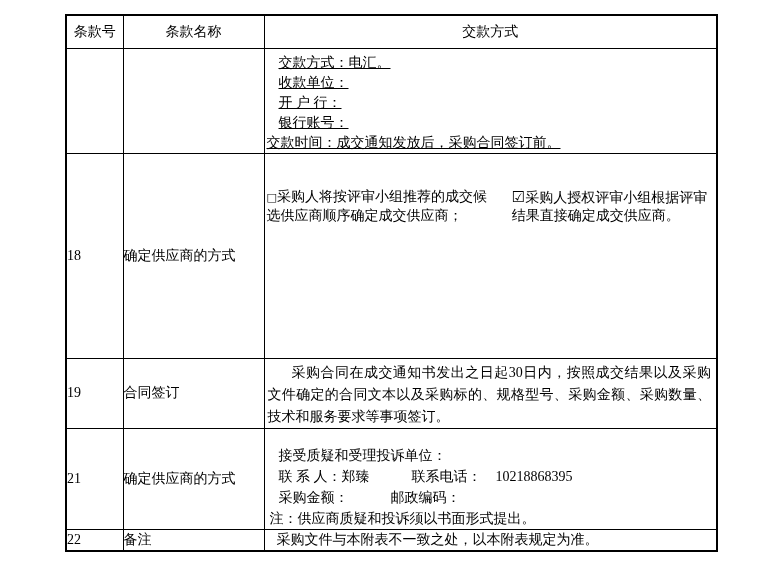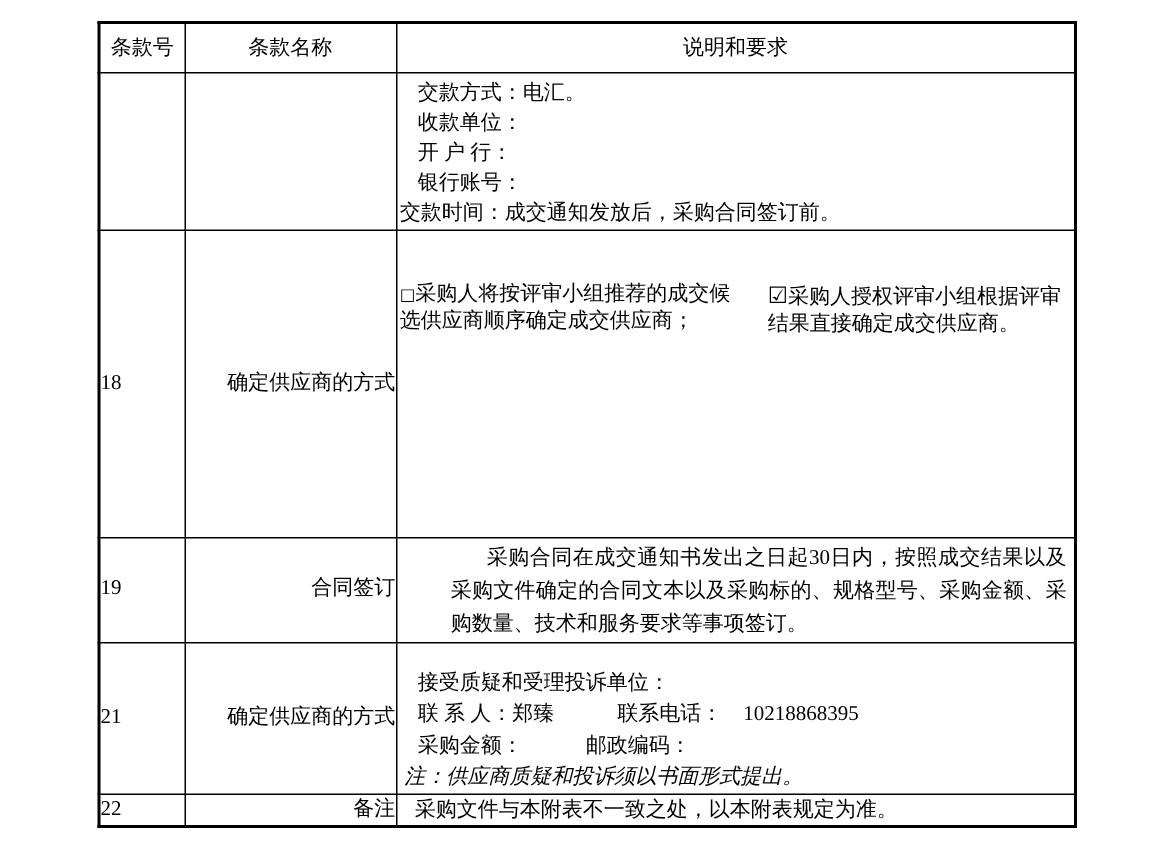--- a/index.html
+++ b/index.html
@@ -27,33 +27,33 @@
     border: 1px solid #000000;
     vertical-align: middle;
     overflow: hidden;
   }
   .doc-table th {
     font-weight: normal;
     text-align: center;
     height: 33px;
   }
   td.cell-no { text-align: left; }
-  td.cell-name { text-align: right; line-height: 20px; }
+  td.cell-name { text-align: left; line-height: 20px; }
   td.cell-desc { text-align: left; }
 
   
   tr.row-payment td { height: 101px; }
   tr.row-18 td { height: 205px; }
   tr.row-19 td { height: 60px; }
   tr.row-20 td { height: 44px; }
   tr.row-21 td { height: 86px; }
   tr.row-22 td { height: 21px; }
 
   
-  .payment-lines { padding: 4px 4px 0 2px; }
+  .payment-lines { padding: 4px 4px 0 2px; text-decoration: underline; }
   .payment-lines .line { line-height: 20px; white-space: pre; }
   .payment-lines .line.ind { padding-left: 12px; }
 
   
   .options {
     display: flex;
     gap: 16px;
     padding: 34px 4px 0 2px;
   }
   .option { line-height: 18px; }
@@ -72,40 +72,40 @@
     text-indent: 24px;
   }
 
   
   .contact-line { padding-left: 14px; white-space: pre; }
 
   
   .complaint-lines { padding: 16px 4px 0 2px; }
   .complaint-lines .line { line-height: 21px; white-space: pre; }
   .complaint-lines .line.ind { padding-left: 12px; }
-  .complaint-lines .line.small-ind { padding-left: 3px; font-style: italic; }
+  .complaint-lines .line.small-ind { padding-left: 3px; }
 
   
   .remark-line { padding-left: 12px; white-space: pre; }
 </style>
 </head>
 <body>
 
 <div class="page">
   <table class="doc-table">
     <colgroup>
       <col style="width:57px">
       <col style="width:141px">
       <col style="width:453px">
     </colgroup>
     <thead>
       <tr class="row-header">
         <th>条款号</th>
         <th>条款名称</th>
-        <th>说明和要求</th>
+        <th>交款方式</th>
       </tr>
     </thead>
     <tbody>
       <tr class="row-payment">
         <td class="cell-no"></td>
         <td class="cell-name"></td>
         <td class="cell-desc">
           <div class="payment-lines">
             <div class="line ind">交款方式：电汇。</div>
             <div class="line ind">收款单位：</div>
@@ -121,21 +121,21 @@
         <td class="cell-desc" style="vertical-align: top;">
           <div class="options">
             <div class="option"><span class="checkbox unchecked">□</span><span>采购人将按评审小组推荐的成交候选供应商顺序确定成交供应商；</span></div>
             <div class="option"><span class="checkbox checked">☑</span><span>采购人授权评审小组根据评审结果直接确定成交供应商。</span></div>
           </div>
         </td>
       </tr>
       <tr class="row-19">
         <td class="cell-no">19</td>
         <td class="cell-name">合同签订</td>
-        <td class="cell-desc" style="vertical-align: top; padding-left: 33px;">
+        <td class="cell-desc" style="vertical-align: top;">
           <div class="para">采购合同在成交通知书发出之日起30日内，按照成交结果以及采购文件确定的合同文本以及采购标的、规格型号、采购金额、采购数量、技术和服务要求等事项签订。</div>
         </td>
       </tr>
       <tr class="row-21">
         <td class="cell-no">21</td>
         <td class="cell-name">确定供应商的方式</td>
         <td class="cell-desc" style="vertical-align: top;">
           <div class="complaint-lines">
             <div class="line ind">接受质疑和受理投诉单位：</div>
             <div class="line ind">联 系 人：郑臻　　　联系电话：　10218868395</div>

